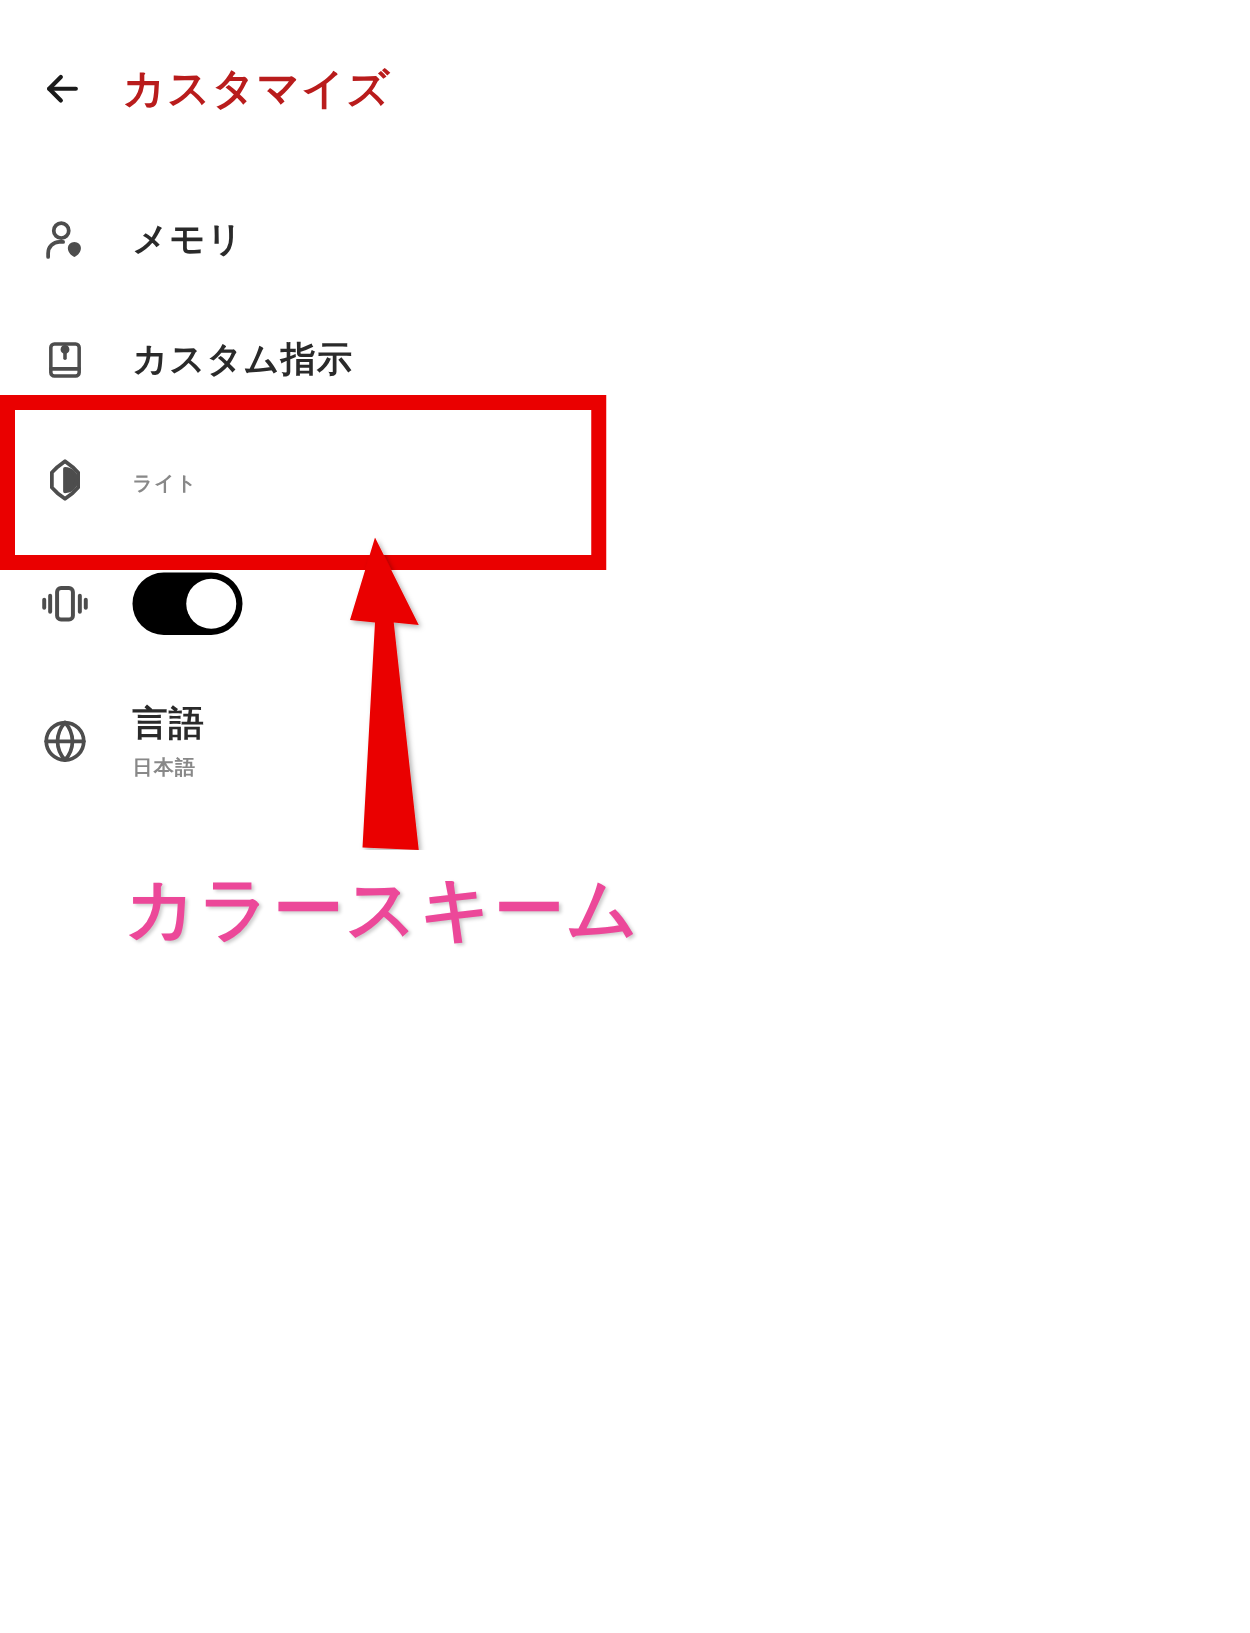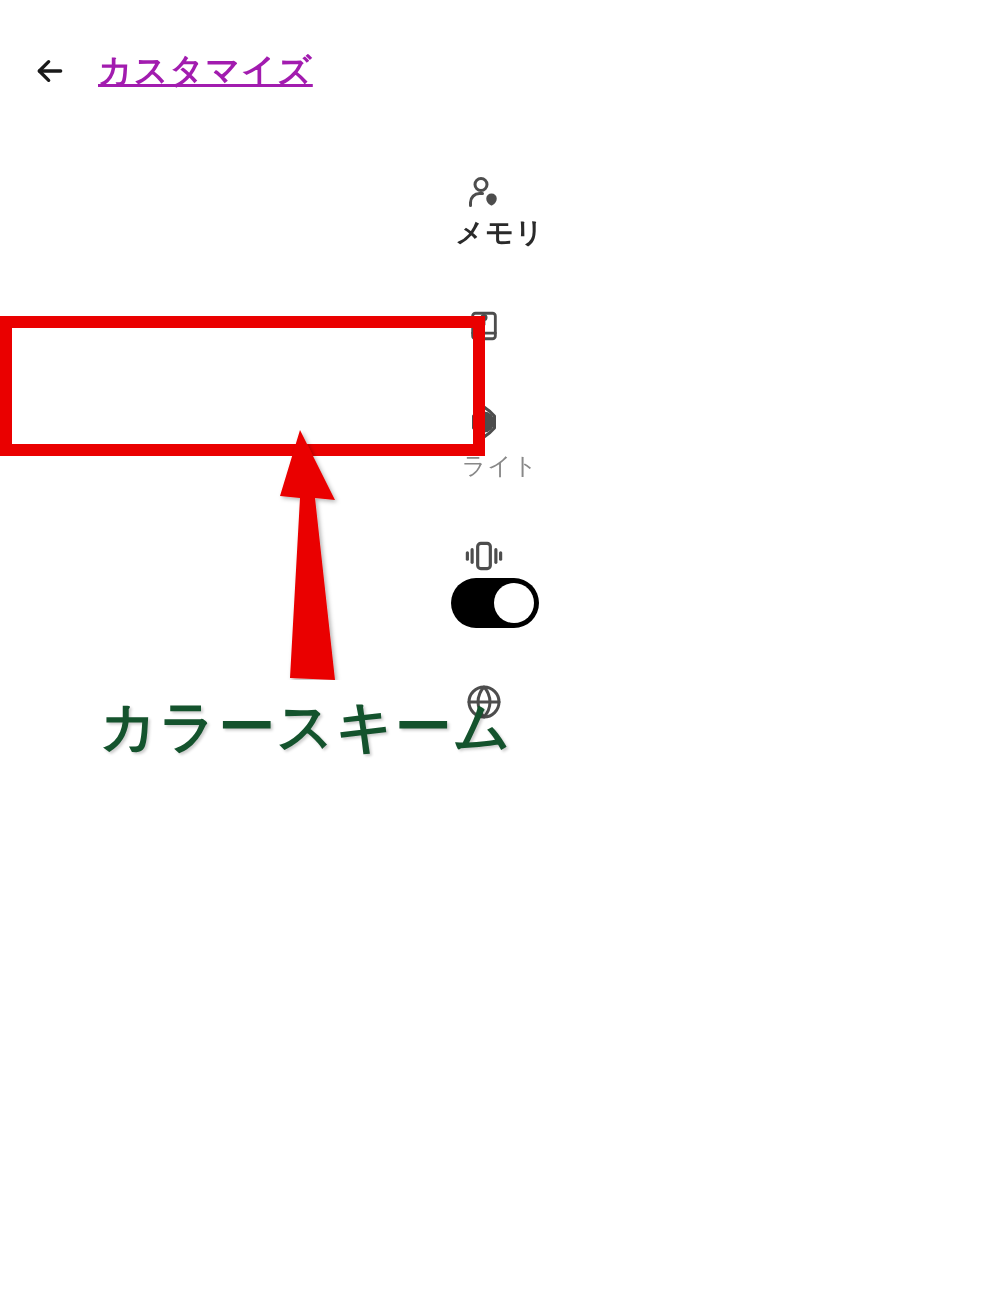--- a/index.html
+++ b/index.html
@@ -25,34 +25,32 @@
       height: 40px;
       display: flex;
       align-items: center;
       justify-content: center;
       margin-right: 28px;
       cursor: pointer;
     }
     .page-title {
       font-size: 34px;
       font-weight: 700;
-      color: #a21caf;
+      color: #b91c1c;
       letter-spacing: 1px;
-      text-decoration: underline;
     }
     .settings-list {
       padding: 20px 0;
     }
     .setting-item {
       display: flex;
       align-items: center;
       padding: 26px 30px;
       cursor: pointer;
       min-height: 88px;
-      flex-direction: column;
     }
     .setting-icon {
       width: 44px;
       height: 44px;
       display: flex;
       align-items: center;
       justify-content: center;
       margin-right: 32px;
       flex-shrink: 0;
       color: #4d4d4d;
@@ -62,22 +60,22 @@
       display: flex;
       flex-direction: column;
     }
     .setting-label {
       font-size: 28px;
       font-weight: 700;
       color: #2a2a2a;
       letter-spacing: 1px;
     }
     .setting-value {
-      font-size: 24px;
-      font-weight: 400;
+      font-size: 16px;
+      font-weight: 700;
       color: #888888;
       margin-top: 6px;
       letter-spacing: 1px;
     }
     .toggle {
       width: 88px;
       height: 50px;
       border-radius: 25px;
       position: relative;
       flex-shrink: 0;
@@ -105,21 +103,21 @@
     }
     .annotation-arrow {
       position: absolute;
       z-index: 20;
       pointer-events: none;
     }
     .annotation-text {
       position: absolute;
       font-size: 56px;
       font-weight: 700;
-      color: #14532d;
+      color: #ec4899;
       text-shadow: 2px 2px 3px rgba(0,0,0,0.2);
       z-index: 20;
       letter-spacing: 2px;
     }
   </style>
 </head>
 <body>
 
 <div class="header">
   <div class="back-arrow">
@@ -148,20 +146,23 @@
 
   <div class="setting-item">
     <div class="setting-icon">
       <svg width="34" height="34" viewBox="0 0 24 24" fill="none" stroke="#4d4d4d" stroke-width="2" stroke-linecap="round" stroke-linejoin="round">
         <rect x="4" y="3" width="16" height="18" rx="2"></rect>
         <line x1="4" y1="17" x2="20" y2="17"></line>
         <line x1="12" y1="6" x2="12" y2="11"></line>
         <circle cx="12" cy="6" r="1.5" fill="#4d4d4d"></circle>
       </svg>
     </div>
+    <div class="setting-text">
+      <span class="setting-label">カスタム指示</span>
+    </div>
   </div>
 
   <div class="setting-item">
     <div class="setting-icon">
       <svg width="36" height="36" viewBox="0 0 24 24" fill="none" stroke="#4d4d4d" stroke-width="2" stroke-linecap="round" stroke-linejoin="round">
         <polygon points="12,2 16,5 19,8 19,16 16,19 12,22 8,19 5,16 5,8 8,5"></polygon>
         <path d="M12 6 a6 6 0 0 1 0 12 z" fill="#4d4d4d"></path>
       </svg>
     </div>
     <div class="setting-text">
@@ -184,20 +185,24 @@
     </div>
   </div>
 
   <div class="setting-item">
     <div class="setting-icon">
       <svg width="36" height="36" viewBox="0 0 24 24" fill="none" stroke="#4d4d4d" stroke-width="2" stroke-linecap="round" stroke-linejoin="round">
         <circle cx="12" cy="12" r="10"></circle>
         <line x1="2" y1="12" x2="22" y2="12"></line>
         <path d="M12 2a15.3 15.3 0 0 1 4 10 15.3 15.3 0 0 1-4 10 15.3 15.3 0 0 1-4-10 15.3 15.3 0 0 1 4-10z"></path>
       </svg>
+    </div>
+    <div class="setting-text">
+      <span class="setting-label">言語</span>
+      <span class="setting-value">日本語</span>
     </div>
   </div>
 
 </div>
 
 <div class="highlight-box" style="left:0px; top:316px; width:485px; height:140px;"></div>
 
 <svg class="annotation-arrow" style="left:265px; top:430px; width:100px; height:250px;" viewBox="0 0 100 250">
   <defs>
     <filter id="shadow" x="-20%" y="-20%" width="140%" height="140%">

